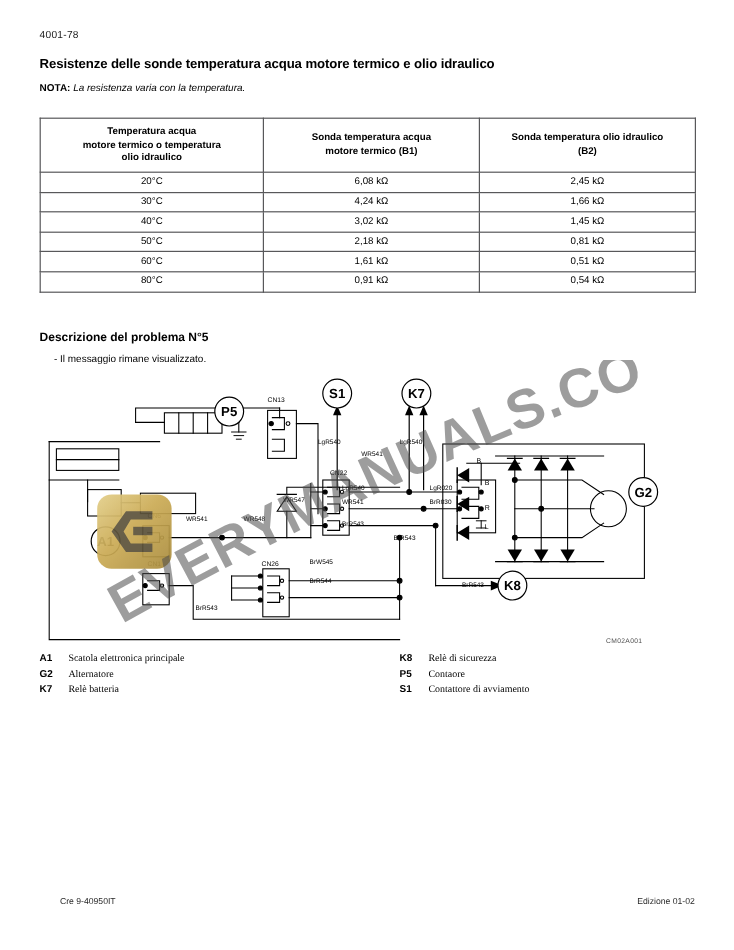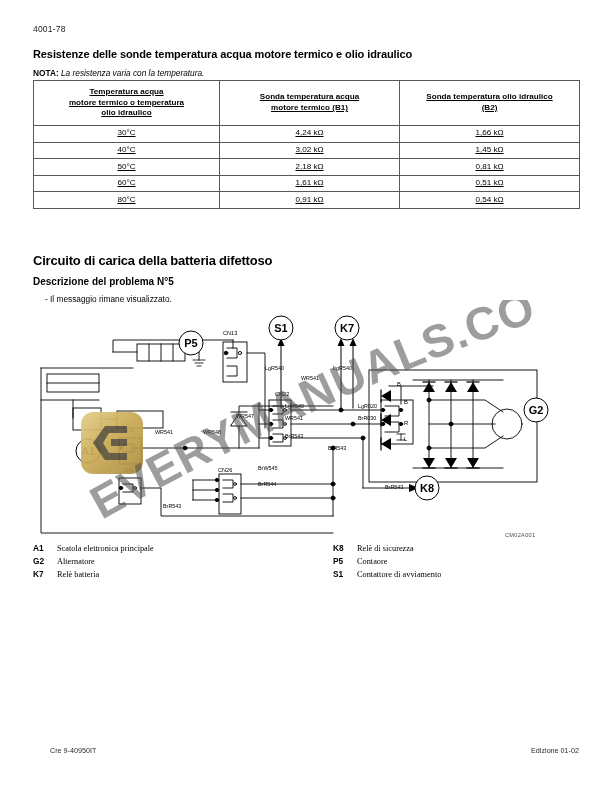--- a/index.html
+++ b/index.html
@@ -51,25 +51,24 @@
     font-style: normal;
   }
   .note-line .note-text {
     font-style: italic;
   }
 
   
   .res-table {
     position: absolute;
     left: 33px;
-    top: 80px;
+    top: 98px;
     width: 546px;
     border-collapse: collapse;
     table-layout: fixed;
-    text-decoration: underline;
   }
   .res-table td, .res-table th {
     border: 1px solid #58585a;
     text-align: center;
     vertical-align: middle;
     font-size: 8.1px;
     padding: 0;
     line-height: 1.32;
   }
   .res-table thead th {
@@ -202,20 +201,25 @@
         <col class="col-c">
     </colgroup>
     <thead>
       <tr>
         <th id="th0">Temperatura acqua<br>motore termico o temperatura<br>olio idraulico</th>
         <th id="th1">Sonda temperatura acqua<br>motore termico (B1)</th>
         <th id="th2">Sonda temperatura olio idraulico<br>(B2)</th>
       </tr>
     </thead>
     <tbody id="table-body">
+        <tr>
+          <td>20°C</td>
+          <td>6,08 kΩ</td>
+          <td>2,45 kΩ</td>
+        </tr>
         <tr>
           <td>30°C</td>
           <td>4,24 kΩ</td>
           <td>1,66 kΩ</td>
         </tr>
         <tr>
           <td>40°C</td>
           <td>3,02 kΩ</td>
           <td>1,45 kΩ</td>
         </tr>
@@ -230,21 +234,20 @@
           <td>0,51 kΩ</td>
         </tr>
         <tr>
           <td>80°C</td>
           <td>0,91 kΩ</td>
           <td>0,54 kΩ</td>
         </tr>
       </tbody>
   </table>
 
-  <div class="section-title">Circuito di carica della batteria difettoso</div>
   <div class="subsection-title">Descrizione del problema N°5</div>
   <div class="problem-line">- Il messaggio rimane visualizzato.</div>
 
   <div class="diagram">
     <svg width="546" height="235" viewBox="0 0 546 235" xmlns="http://www.w3.org/2000/svg">
       <g stroke="#000" stroke-width="0.9" fill="none" stroke-linecap="square">
 
         <path d="M8 60 L8 225 L300 225"></path>
         <path d="M8 60 L100 60"></path>
 

